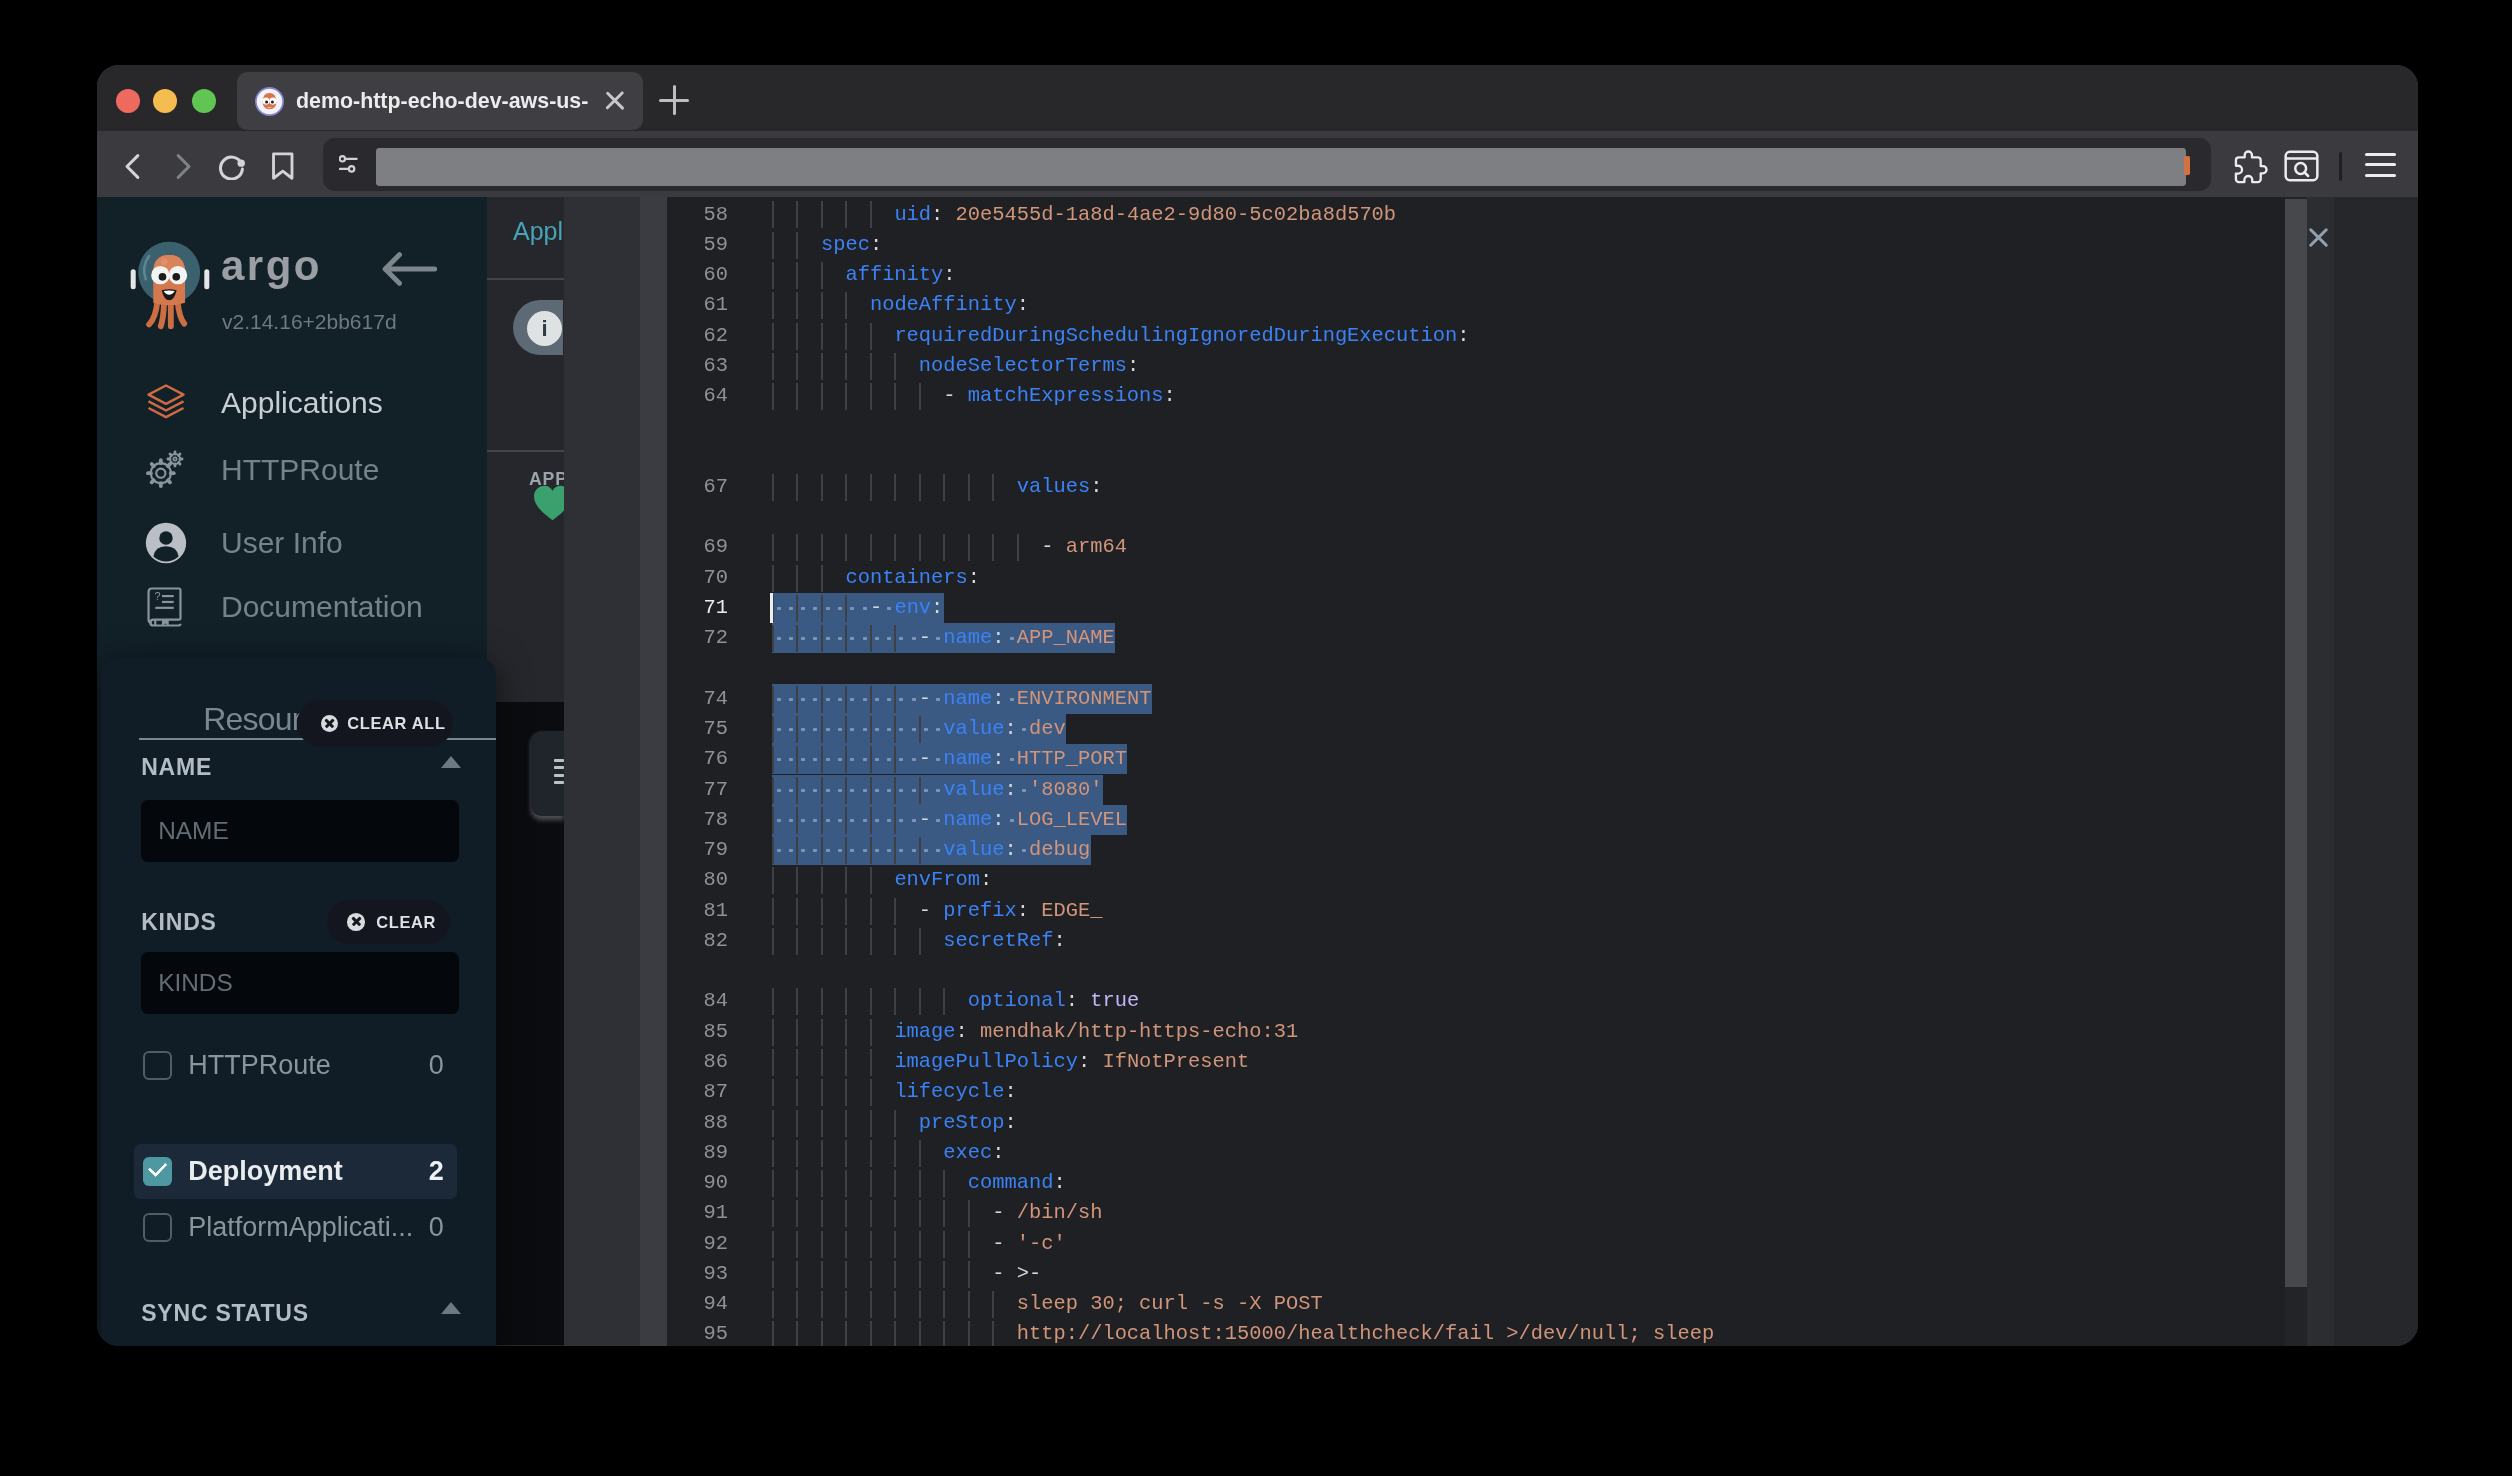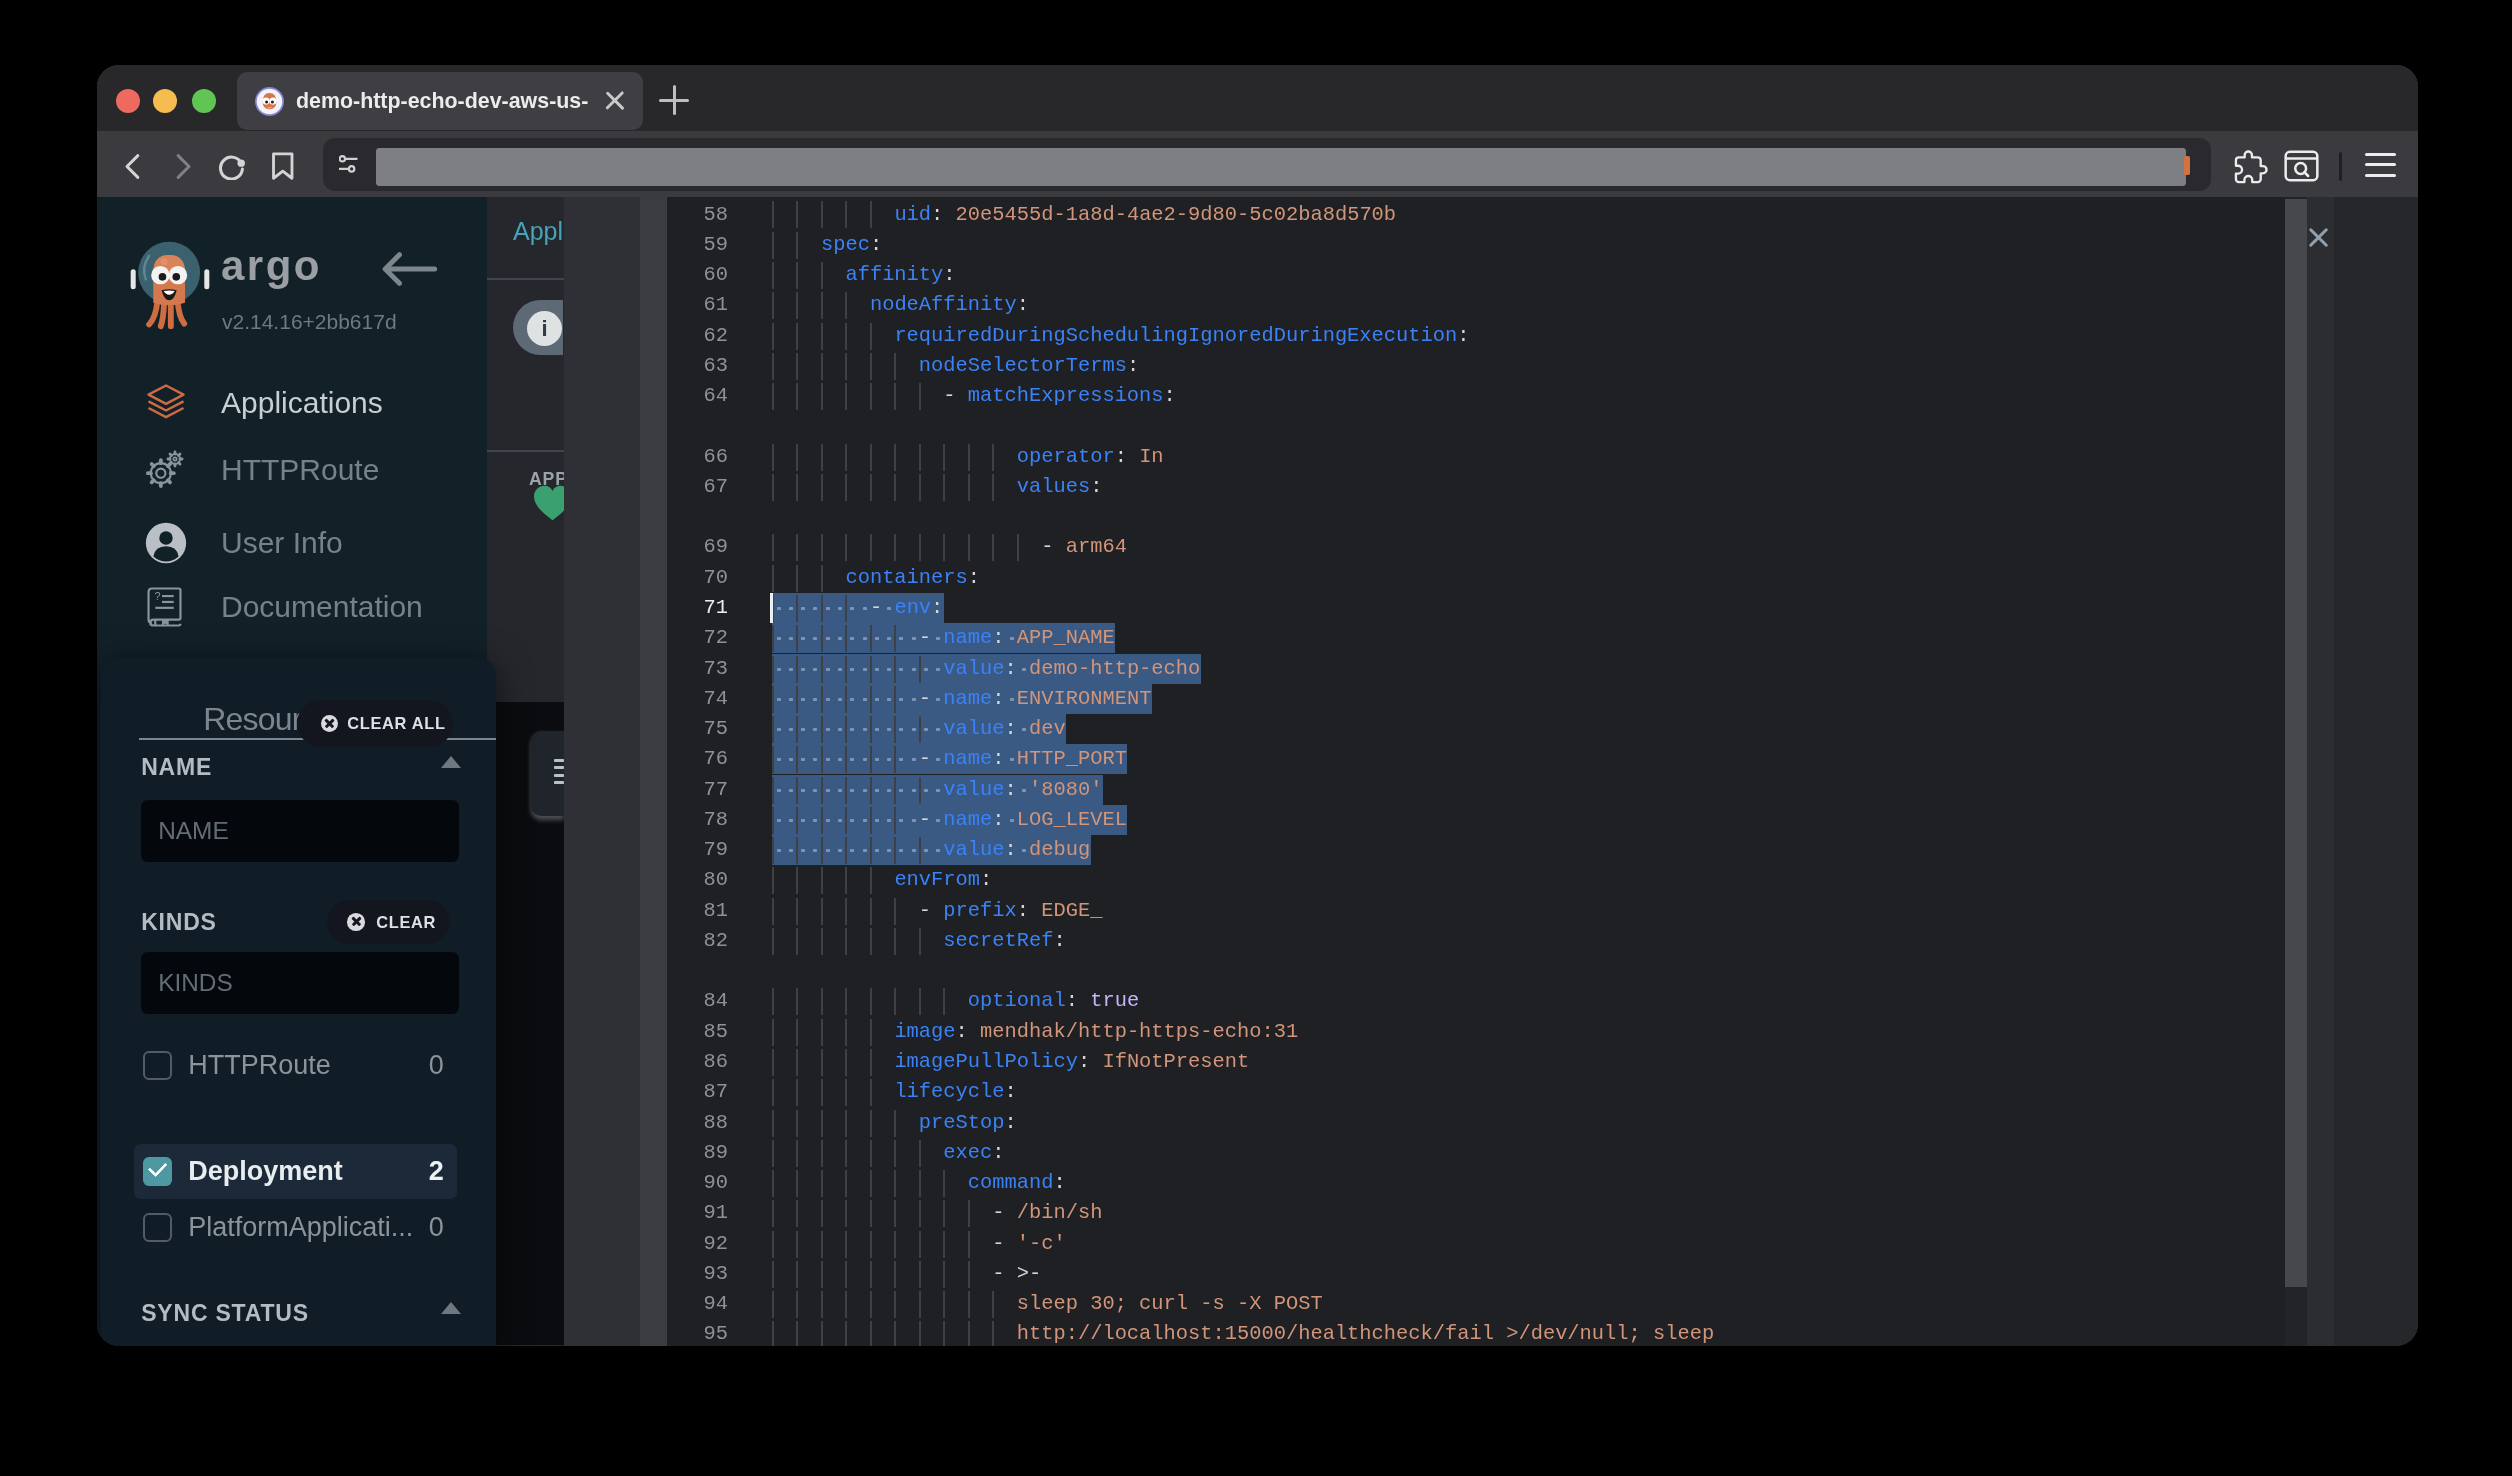--- a/index.html
+++ b/index.html
@@ -179,25 +179,20 @@
 <div class="cl" style="top:154px">
           <i class="ln">63</i>
           <i class="gd" style="width:124px"></i>
           <pre class="tx">            <s class="k">nodeSelectorTerms</s><s class="p">:</s></pre>
         </div>
 <div class="cl" style="top:184px">
           <i class="ln">64</i>
           <i class="gd" style="width:149px"></i>
           <pre class="tx">              <s class="p">- </s><s class="k">matchExpressions</s><s class="p">:</s></pre>
         </div>
-<div class="cl" style="top:245px">
-          <i class="ln">66</i>
-          <i class="gd" style="width:222px"></i>
-          <pre class="tx">                    <s class="k">operator</s><s class="p">:</s><s class="v"> In</s></pre>
-        </div>
 <div class="cl" style="top:275px">
           <i class="ln">67</i>
           <i class="gd" style="width:222px"></i>
           <pre class="tx">                    <s class="k">values</s><s class="p">:</s></pre>
         </div>
 <div class="cl" style="top:335px">
           <i class="ln">69</i>
           <i class="gd" style="width:247px"></i>
           <pre class="tx">                      <s class="p">- </s><s class="v">arm64</s></pre>
         </div>
@@ -233,41 +228,20 @@
           <i class="d1" style="left:171px"></i>
           <i class="d1" style="left:183px"></i>
           <i class="d1" style="left:196px"></i>
           <i class="d1" style="left:208px"></i>
           <i class="d1" style="left:220px"></i>
           <i class="d1" style="left:232px"></i>
           <i class="d1" style="left:245px"></i>
           <i class="d1" style="left:269px"></i>
           <i class="d1" style="left:343px"></i>
           <pre class="tx">            <s class="p">- </s><s class="k">name</s><s class="p">:</s><s class="v"> APP_NAME</s></pre>
-        </div>
-<div class="cl" style="top:457px">
-          <i class="ln">73</i>
-          <i class="sel" style="width:429px"></i>
-          <i class="gd" style="width:149px"></i>
-          <i class="d1" style="left:110px"></i>
-          <i class="d1" style="left:122px"></i>
-          <i class="d1" style="left:134px"></i>
-          <i class="d1" style="left:146px"></i>
-          <i class="d1" style="left:159px"></i>
-          <i class="d1" style="left:171px"></i>
-          <i class="d1" style="left:183px"></i>
-          <i class="d1" style="left:196px"></i>
-          <i class="d1" style="left:208px"></i>
-          <i class="d1" style="left:220px"></i>
-          <i class="d1" style="left:232px"></i>
-          <i class="d1" style="left:245px"></i>
-          <i class="d1" style="left:257px"></i>
-          <i class="d1" style="left:269px"></i>
-          <i class="d1" style="left:355px"></i>
-          <pre class="tx">              <s class="k">value</s><s class="p">:</s><s class="v"> demo-http-echo</s></pre>
         </div>
 <div class="cl" style="top:487px">
           <i class="ln">74</i>
           <i class="sel" style="width:380px"></i>
           <i class="gd" style="width:124px"></i>
           <i class="d1" style="left:110px"></i>
           <i class="d1" style="left:122px"></i>
           <i class="d1" style="left:134px"></i>
           <i class="d1" style="left:146px"></i>
           <i class="d1" style="left:159px"></i>

